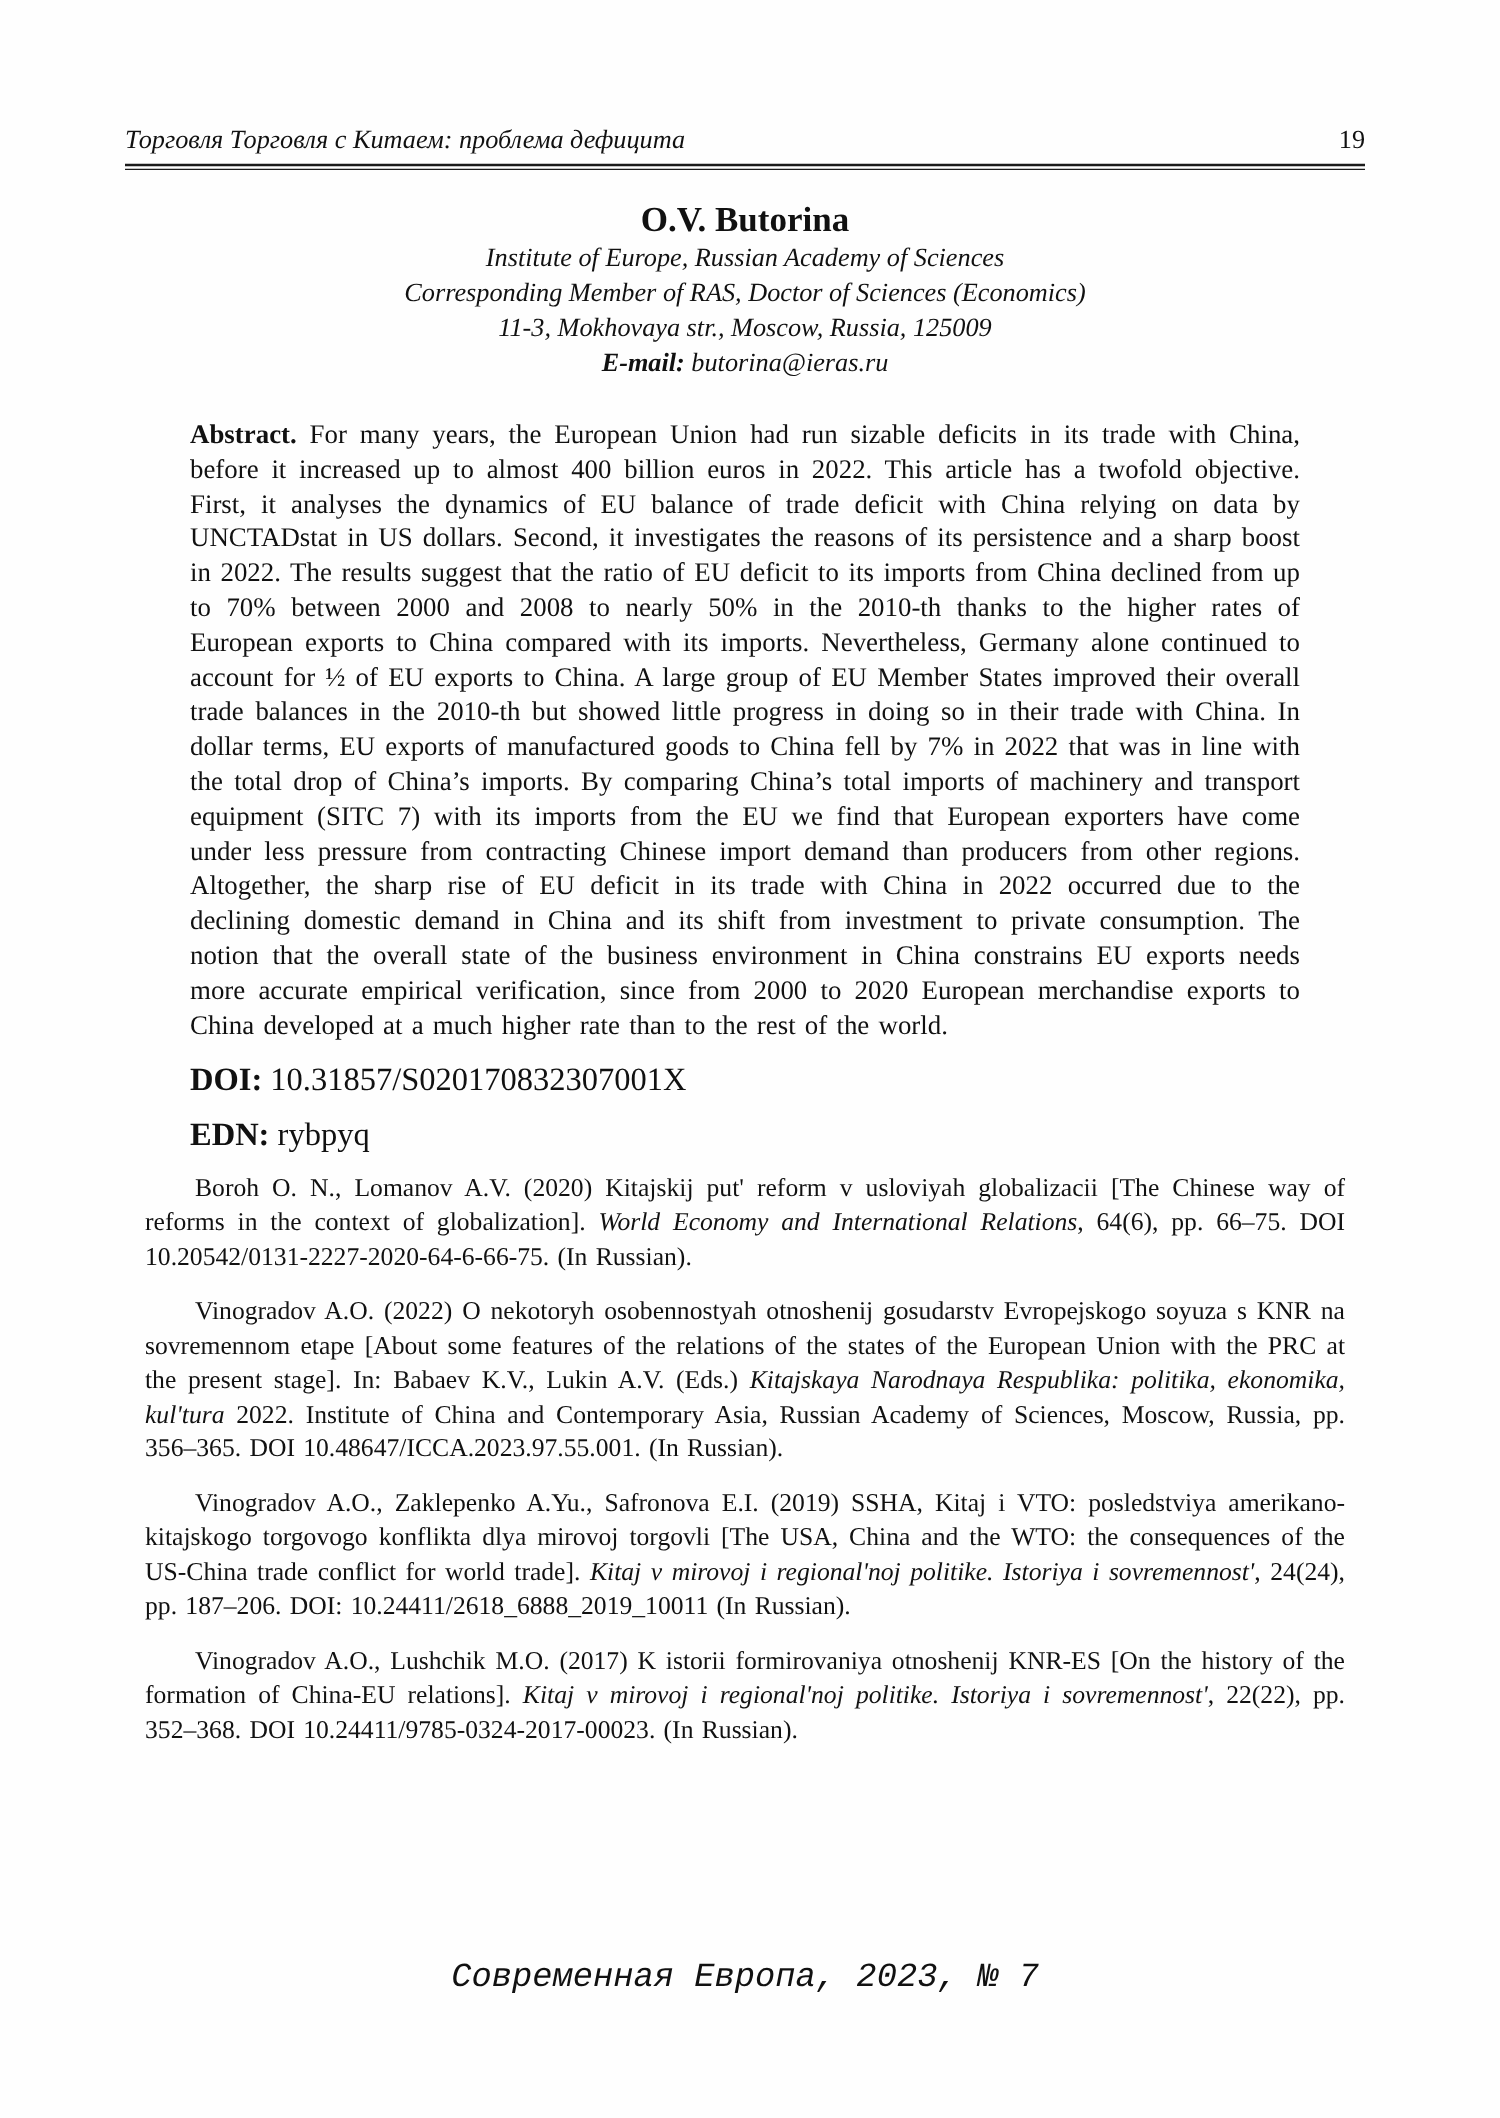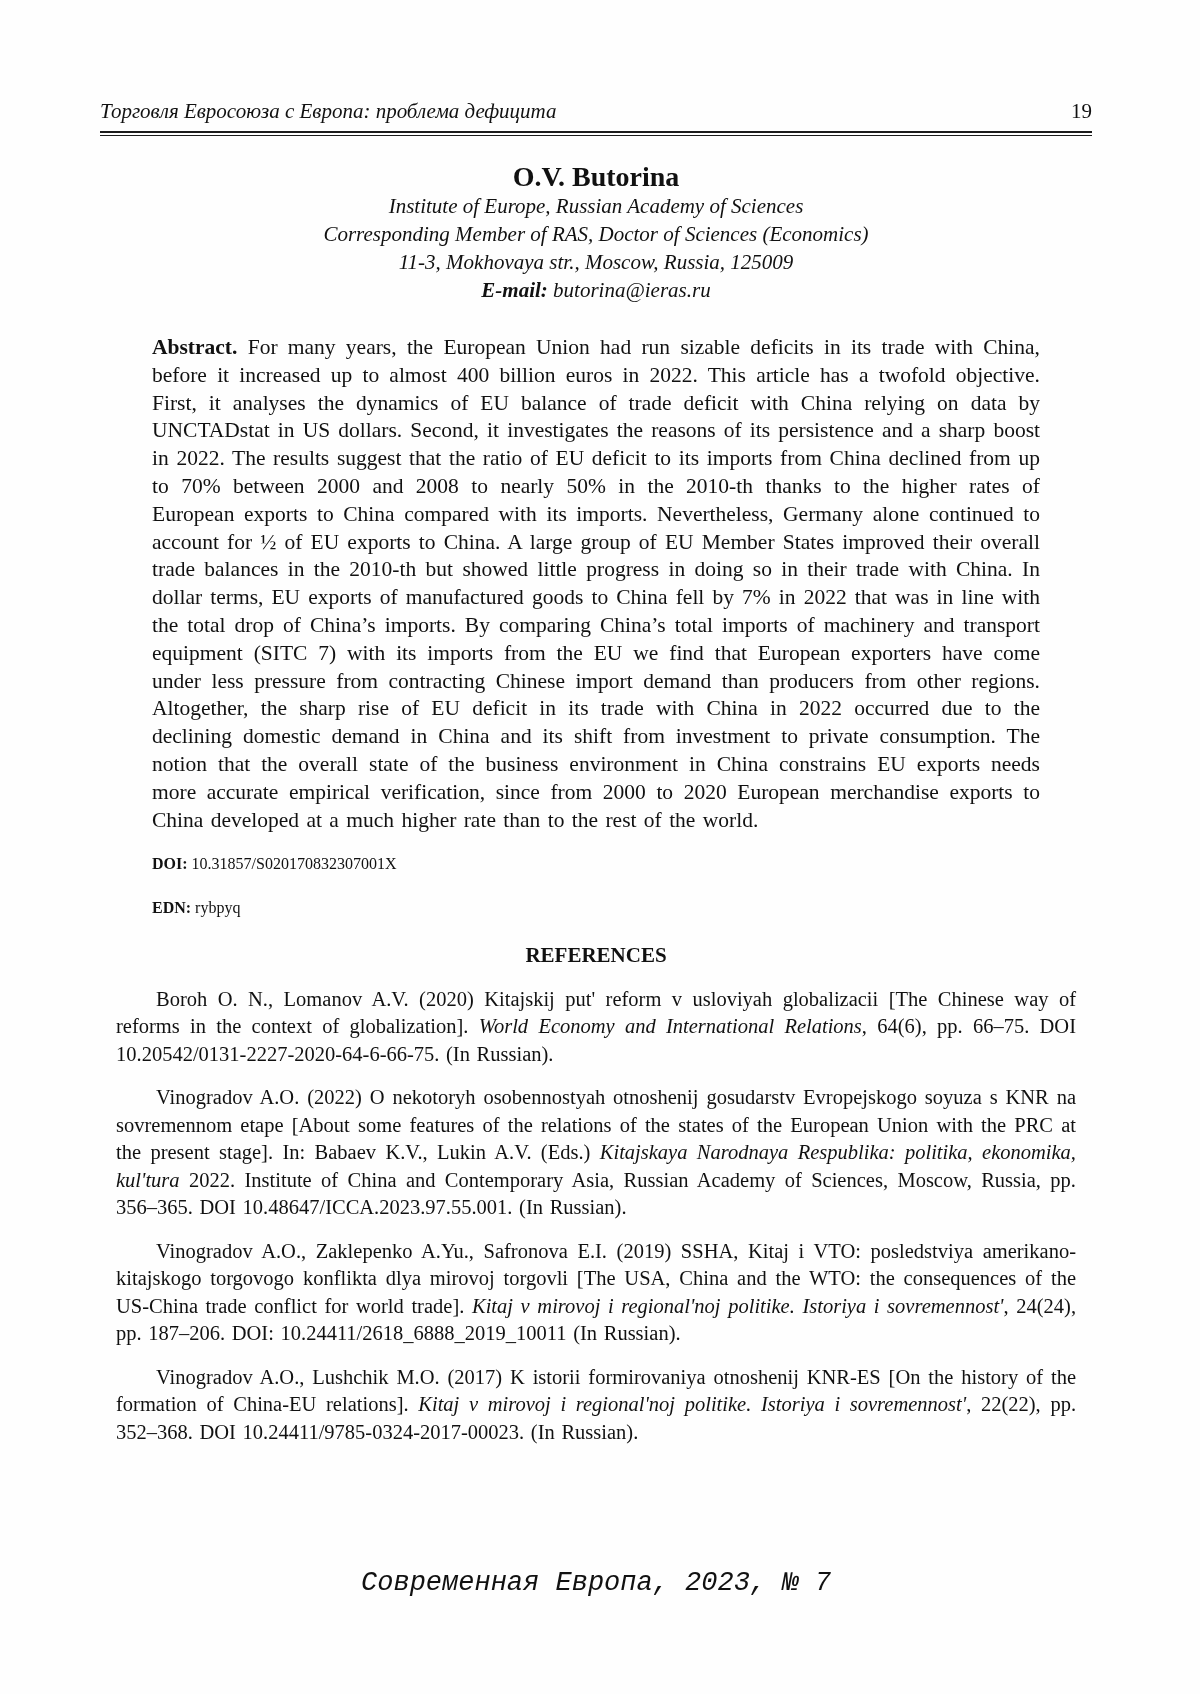--- a/index.html
+++ b/index.html
@@ -61,21 +61,21 @@
     text-align: justify;
     font-size: 21.5px;
     line-height: 27.8px;
     word-spacing: 2px;
   }
   .abstract-block { margin-top: 30px; }
   .keywords-block { margin-top: 22px; }
   .para-label { font-weight: bold; }
   .id-line {
     margin: 16px 52px 0 52px;
-    font-size: 16px;
+    font-size: 26px;
     line-height: 27.8px;
   }
   .id-label { font-weight: bold; }
   
   .references-heading {
     margin-top: 18px;
     text-align: center;
     font-weight: bold;
     font-size: 21px;
     line-height: 30px;
@@ -101,41 +101,40 @@
     font-family: Liberation Mono, monospace;
   }
 </style>
 </head>
 <body>
 
 <div class="page">
   <div class="content">
 
     <div class="running-header">
-      <span class="running-title">Торговля Евросоюза с Европа: проблема дефицита</span>
+      <span class="running-title">Торговля Торговля с Китаем: проблема дефицита</span>
       <span class="page-number">19</span>
     </div>
     <div class="header-rule"></div>
 
     <div class="author-block">
       <div class="author-name">O.V. Butorina</div>
       <div class="affiliation">Institute of Europe, Russian Academy of Sciences</div>
       <div class="affiliation">Corresponding Member of RAS, Doctor of Sciences (Economics)</div>
       <div class="affiliation">11-3, Mokhovaya str., Moscow, Russia, 125009</div>
       <div class="email-line"><span class="email-label">E-mail:</span> <span>butorina@ieras.ru</span></div>
     </div>
 
     <p class="abstract-block"><span class="para-label">Abstract.</span> <span>For many years, the European Union had run sizable deficits in its trade with China, before it increased up to almost 400 billion euros in 2022. This article has a twofold objective. First, it analyses the dynamics of EU balance of trade deficit with China relying on data by UNCTADstat in US dollars. Second, it investigates the reasons of its persistence and a sharp boost in 2022. The results suggest that the ratio of EU deficit to its imports from China declined from up to 70% between 2000 and 2008 to nearly 50% in the 2010-th thanks to the higher rates of European exports to China compared with its imports. Nevertheless, Germany alone continued to account for ½ of EU exports to China. A large group of EU Member States improved their overall trade balances in the 2010-th but showed little progress in doing so in their trade with China. In dollar terms, EU exports of manufactured goods to China fell by 7% in 2022 that was in line with the total drop of China’s imports. By comparing China’s total imports of machinery and transport equipment (SITC 7) with its imports from the EU we find that European exporters have come under less pressure from contracting Chinese import demand than producers from other regions. Altogether, the sharp rise of EU deficit in its trade with China in 2022 occurred due to the declining domestic demand in China and its shift from investment to private consumption. The notion that the overall state of the business environment in China constrains EU exports needs more accurate empirical verification, since from 2000 to 2020 European merchandise exports to China developed at a much higher rate than to the rest of the world.</span></p>
 
 
     <p class="id-line"><span class="id-label">DOI:</span> <span>10.31857/S020170832307001X</span></p>
 
     <p class="id-line"><span class="id-label">EDN:</span> <span>rybpyq</span></p>
 
-    <div class="references-heading">REFERENCES</div>
 
     <div class="references-list">
         <p class="ref"><span>Boroh O. N., Lomanov A.V. (2020) Kitajskij put' reform v usloviyah globalizacii [The Chinese way of reforms in the context of globalization]. </span><i>World Economy and International Relations</i><span>, 64(6), pp. 66–75. DOI 10.20542/0131-2227-2020-64-6-66-75. (In Russian).</span></p>
         <p class="ref"><span>Vinogradov A.O. (2022) O nekotoryh osobennostyah otnoshenij gosudarstv Evropejskogo soyuza s KNR na sovremennom etape [About some features of the relations of the states of the European Union with the PRC at the present stage]. In: Babaev K.V., Lukin A.V. (Eds.) </span><i>Kitajskaya Narodnaya Respublika: politika, ekonomika, kul'tura</i><span> 2022. Institute of China and Contemporary Asia, Russian Academy of Sciences, Moscow, Russia, pp. 356–365. DOI 10.48647/ICCA.2023.97.55.001. (In Russian).</span></p>
         <p class="ref"><span>Vinogradov A.O., Zaklepenko A.Yu., Safronova E.I. (2019) SSHA, Kitaj i VTO: posledstviya amerikano-kitajskogo torgovogo konflikta dlya mirovoj torgovli [The USA, China and the WTO: the consequences of the US-China trade conflict for world trade]. </span><i>Kitaj v mirovoj i regional'noj politike. Istoriya i sovremennost'</i><span>, 24(24), pp. 187–206. DOI: 10.24411/2618_6888_2019_10011 (In Russian).</span></p>
         <p class="ref"><span>Vinogradov A.O., Lushchik M.O. (2017) K istorii formirovaniya otnoshenij KNR-ES [On the history of the formation of China-EU relations]. </span><i>Kitaj v mirovoj i regional'noj politike. Istoriya i sovremennost'</i><span>, 22(22), pp. 352–368. DOI 10.24411/9785-0324-2017-00023. (In Russian).</span></p>
       </div>
 
   </div>
 

